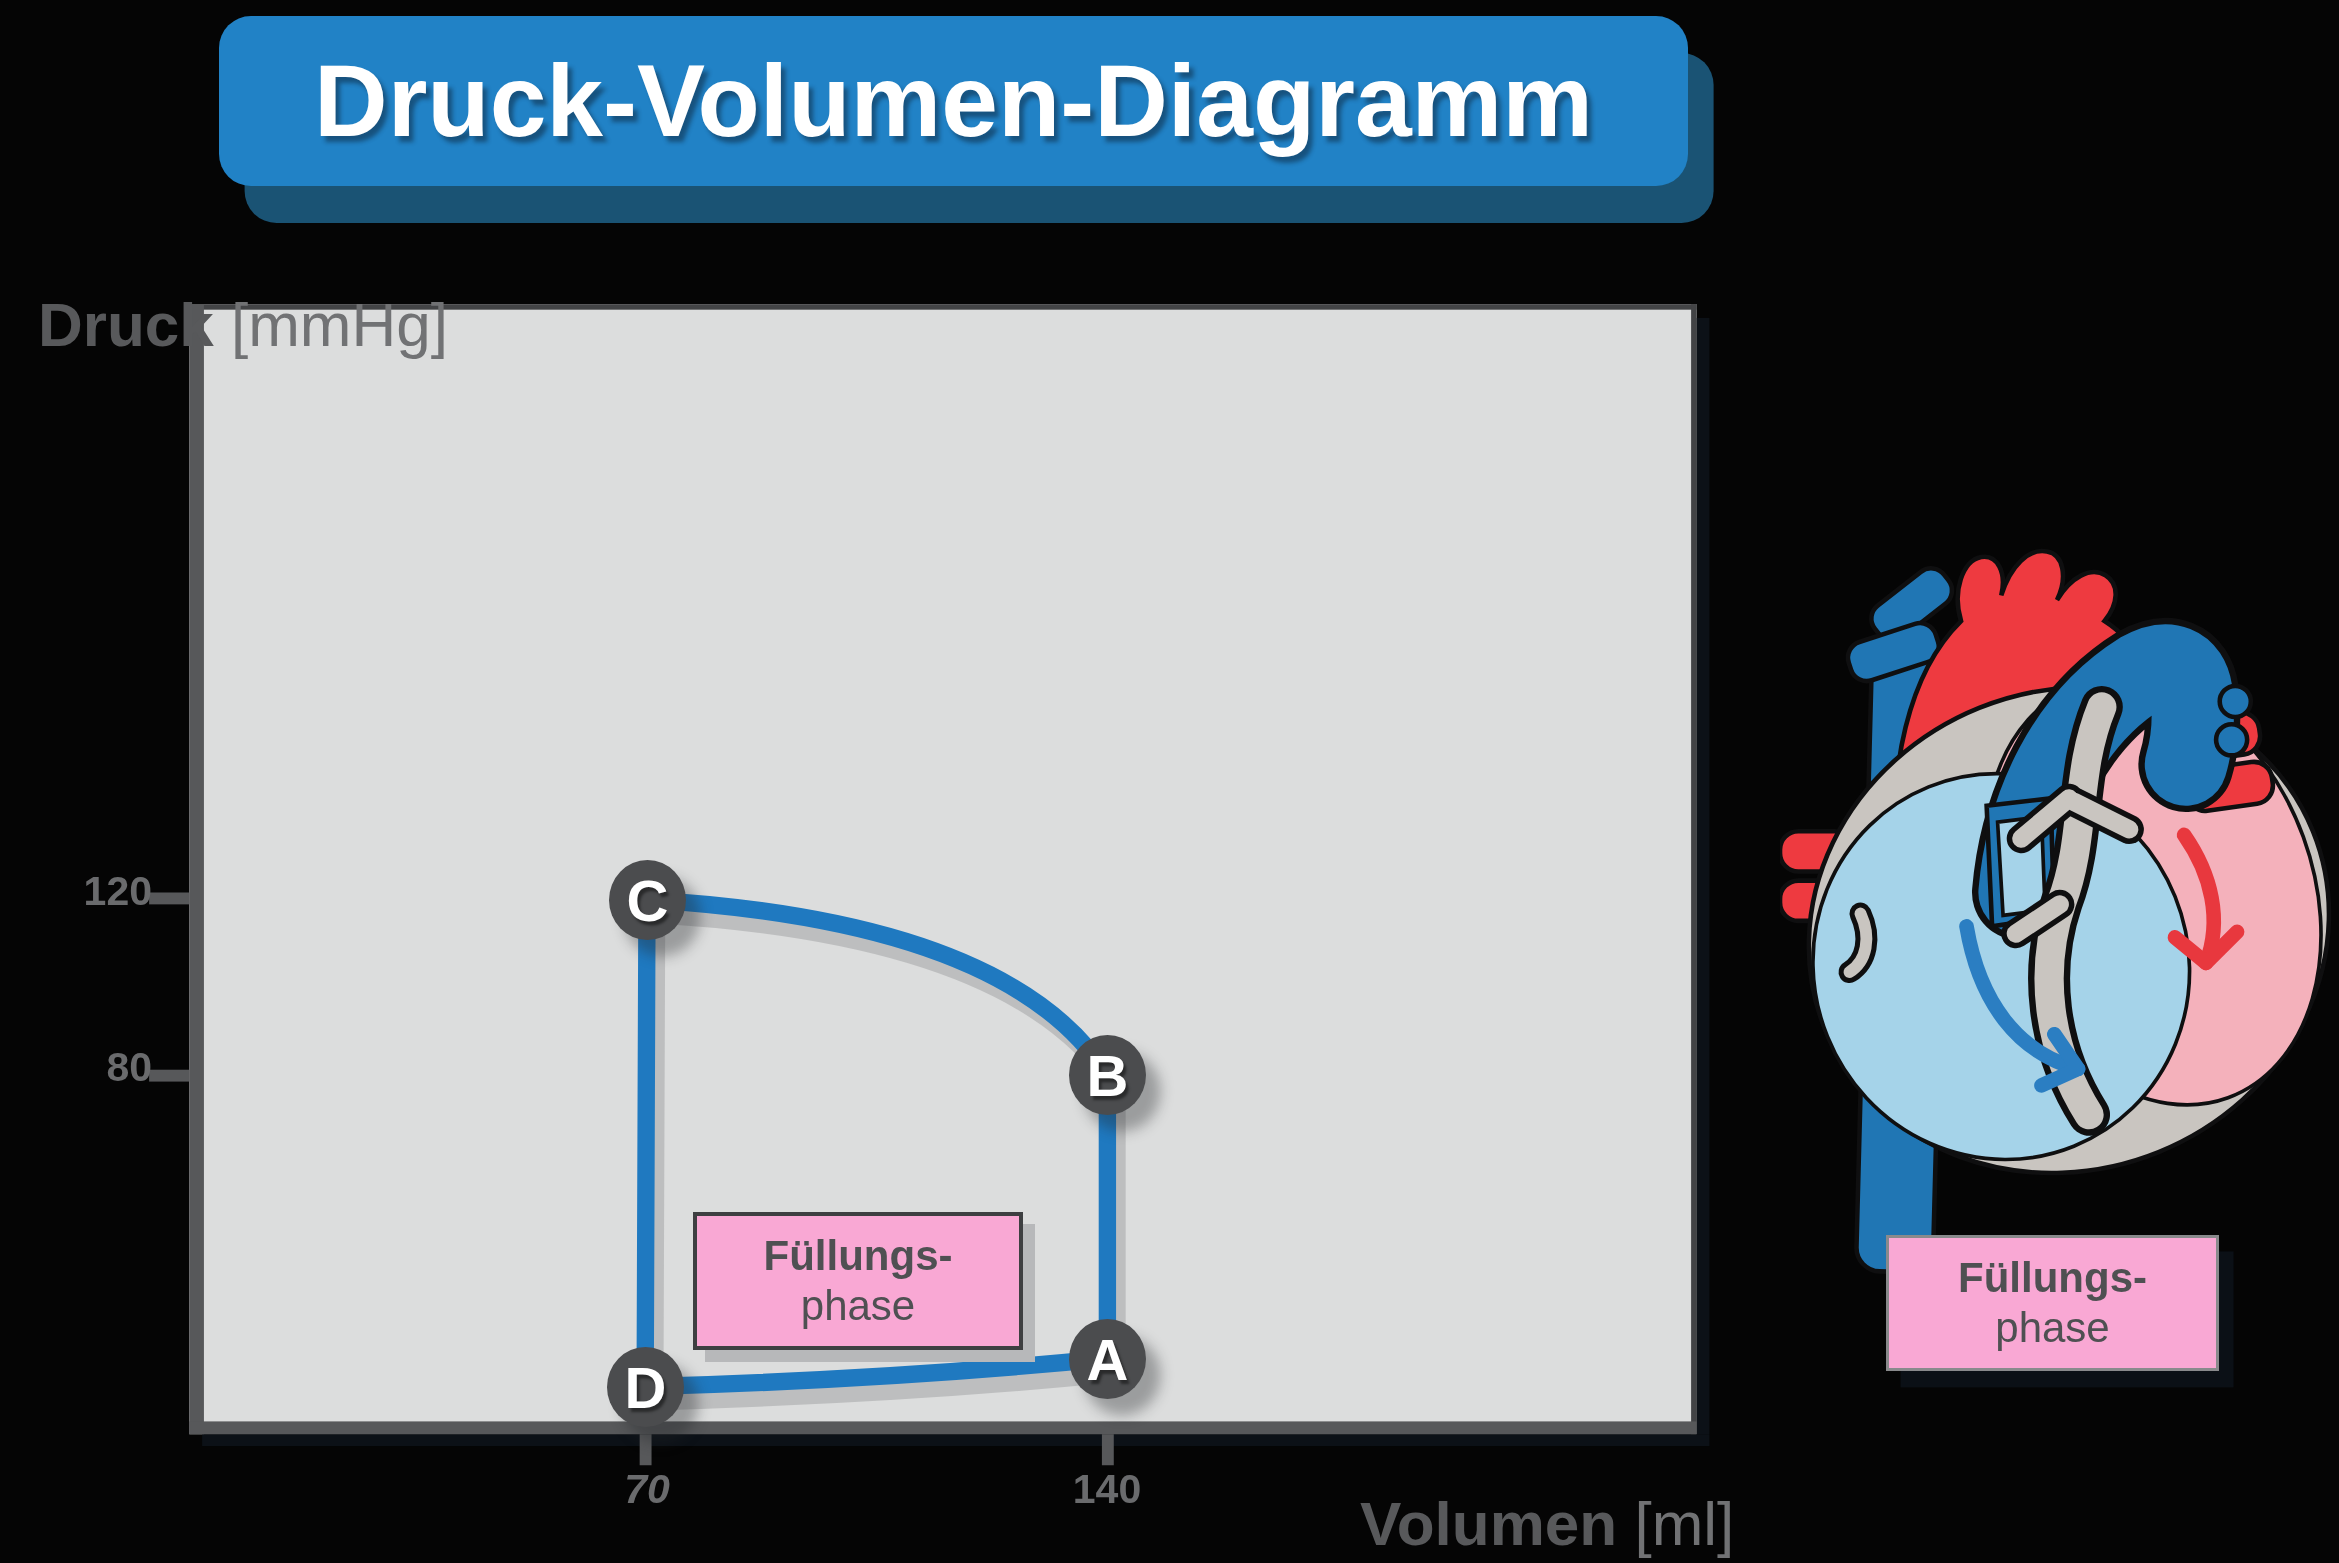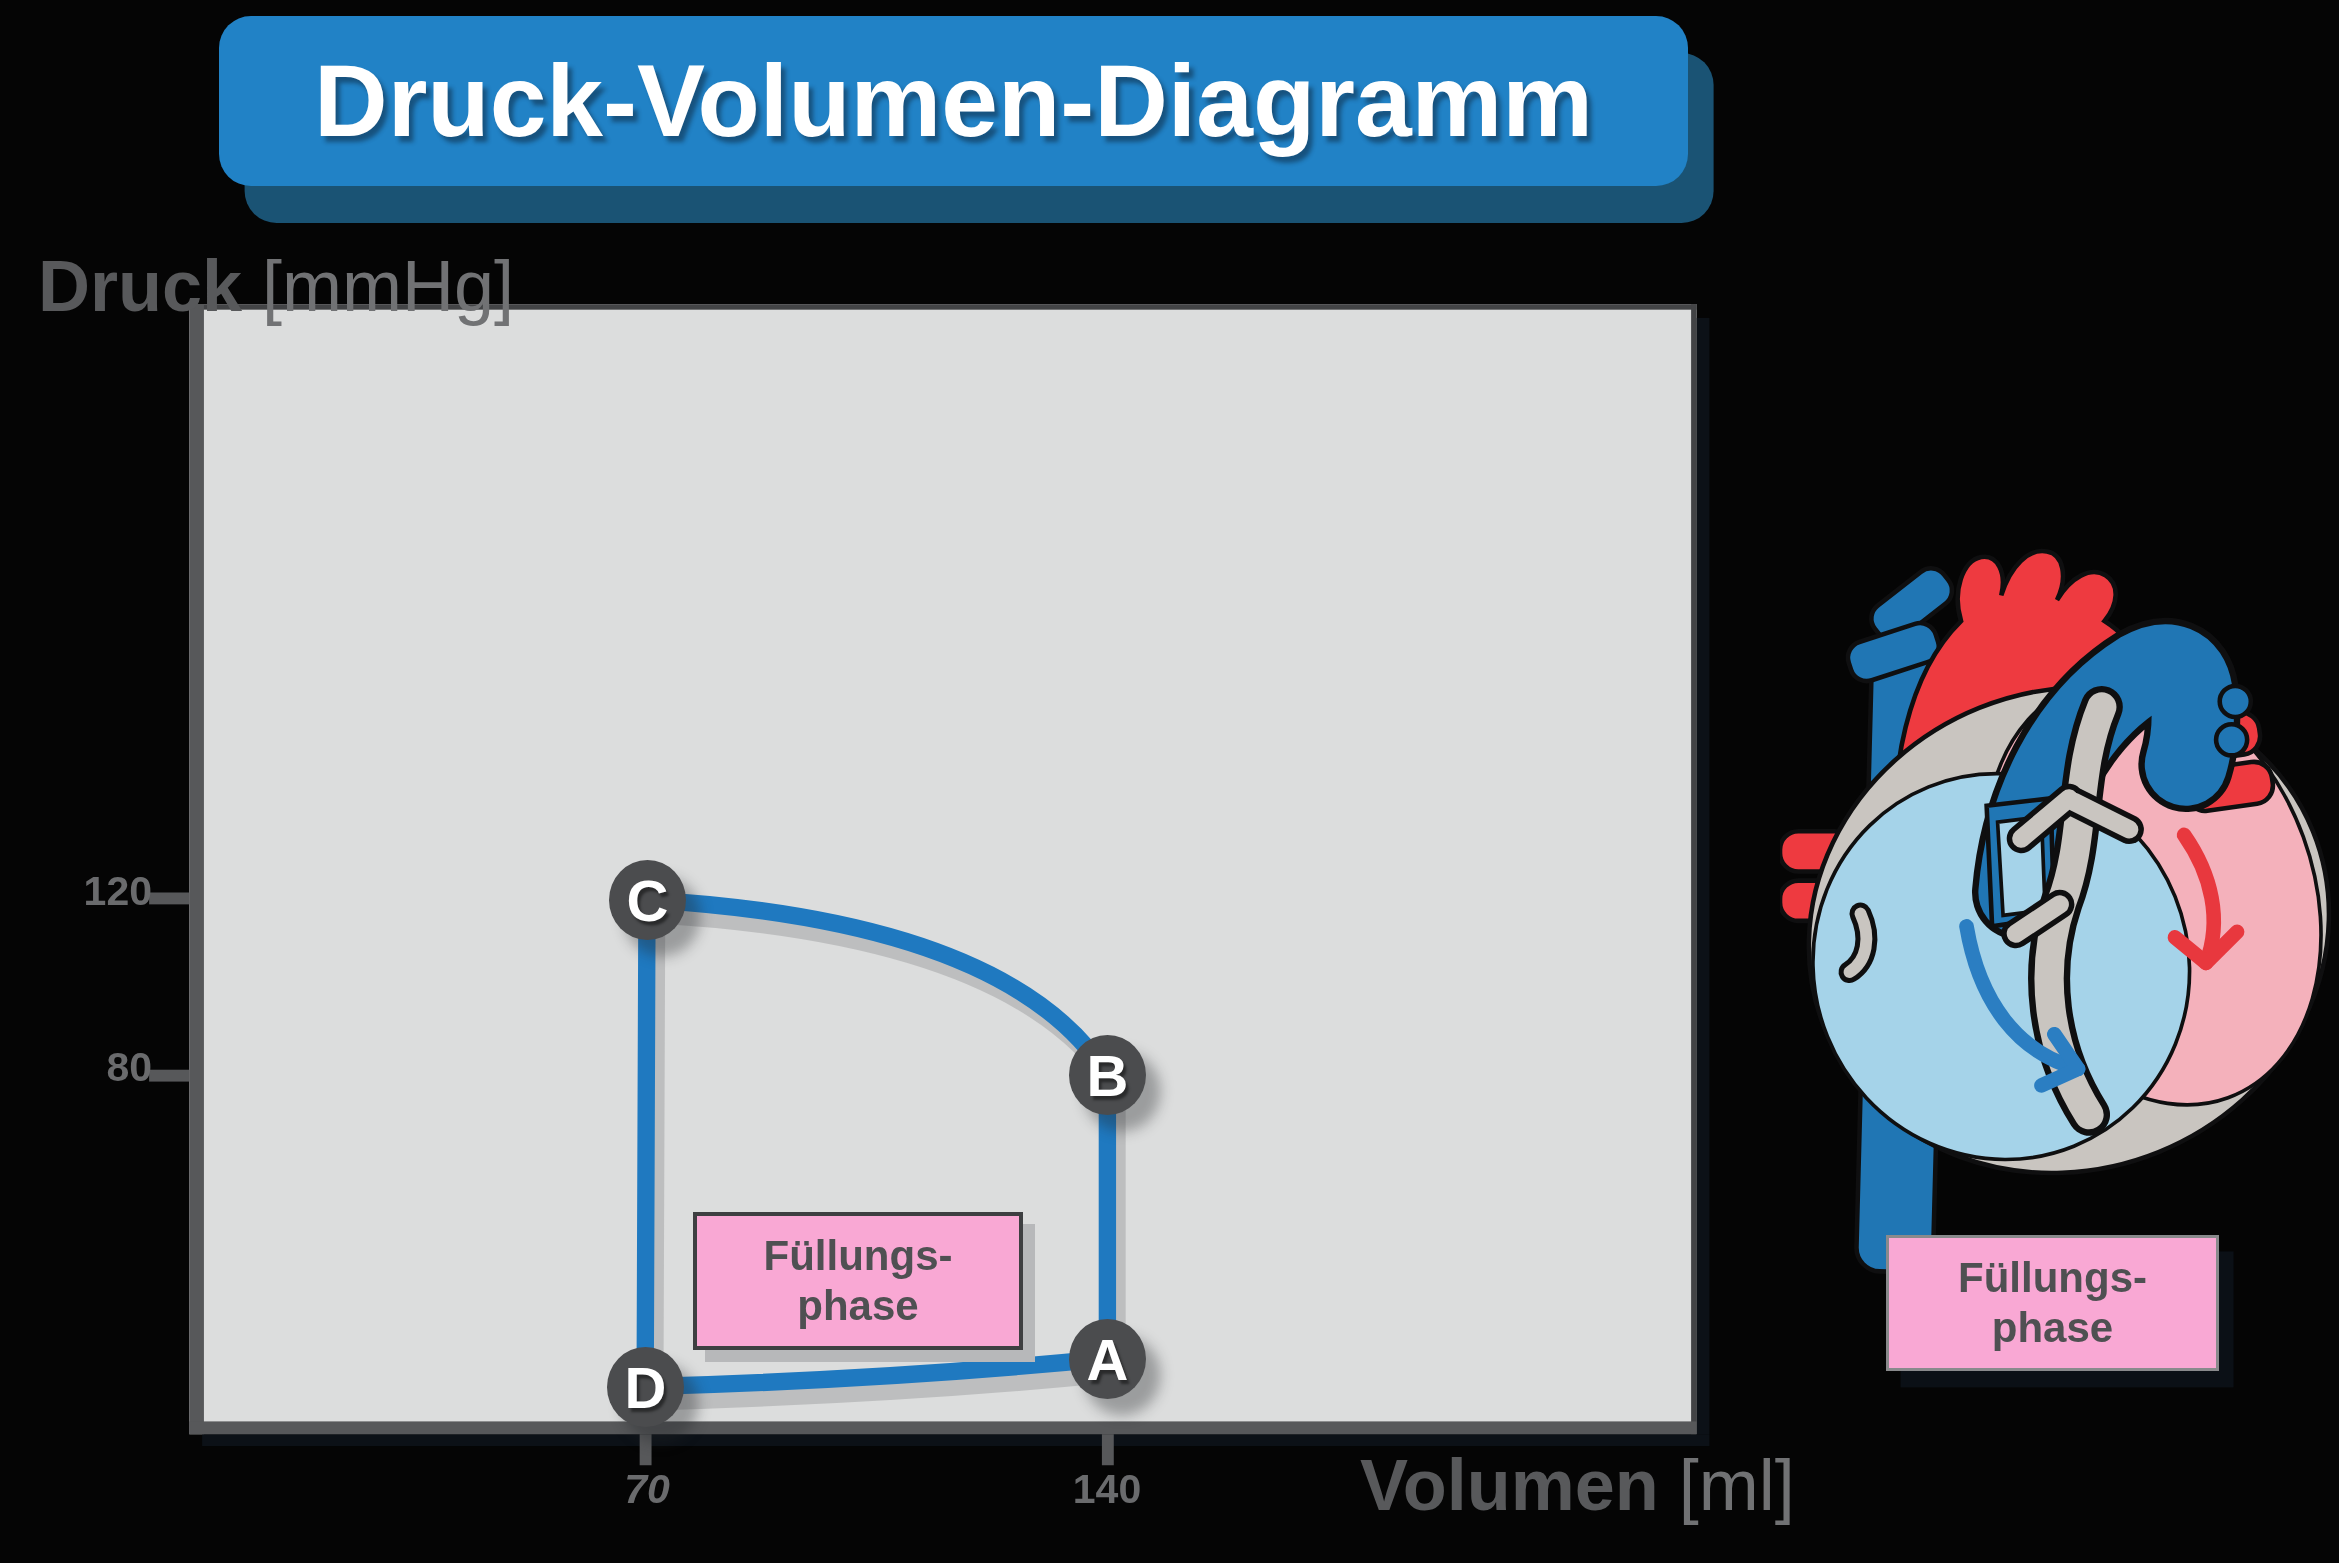--- a/index.html
+++ b/index.html
@@ -14,21 +14,21 @@
     background:#2182c6; border-radius:32px;
     box-shadow: 25.6px 37px 0 #1a5374;
     display:flex; align-items:center; justify-content:center;
   }
   .title-text {
     color:#ffffff; font-weight:bold; font-size:102px; letter-spacing:0px;
     text-shadow: 4.6px 6.4px 4.6px rgba(10,25,40,.45);
     white-space:nowrap;
   }
   
-  .axis-label { position:absolute; font-size:72px; white-space:nowrap; }
+  .axis-label { position:absolute; font-size:62px; white-space:nowrap;margin-top:44px; }
   .axis-label .bold { font-weight:bold; color:#58595b; }
   .axis-label .unit { font-weight:normal; color:#717274; }
   .y-axis-label { left:38px; top:245px; }
   .x-axis-label { left:1360px; top:1444px; }
   
   .tick-num {
     position:absolute; font-size:41px; font-weight:bold; color:#6a6b6d;
   }
   .tick-num.y { width:152px; left:0; text-align:right; }
   .tick-num.x { width:146px; text-align:center; }
@@ -51,21 +51,21 @@
   .marker-b { left:1069px; top:1035px; }
   .marker-a { left:1069px; top:1319px; }
   .marker-d { left:607px;  top:1347px; }
   
   .phase-box {
     position:absolute; background:#f9a8d4;
     display:flex; flex-direction:column; align-items:center; justify-content:center;
     font-size:42px; line-height:1.2; color:#4f5052; text-align:center;
   }
   .phase-box .l1 { font-weight:bold; }
-  .phase-box .l2 { font-weight:bold; }
+  .phase-box .l2 { font-weight:normal; }
   .phase-box-chart {
     left:693px; top:1212px; width:322px; height:130px;
     border:4.6px solid #3e3f41;
     box-shadow: 12px 12px 0 #b7b8ba;
   }
   .phase-box-heart {
     left:1886px; top:1235px; width:327px; height:130px;
     border:3.7px solid #898a8c;
     box-shadow: 14.6px 16.4px 0 #0b1016;
   }

